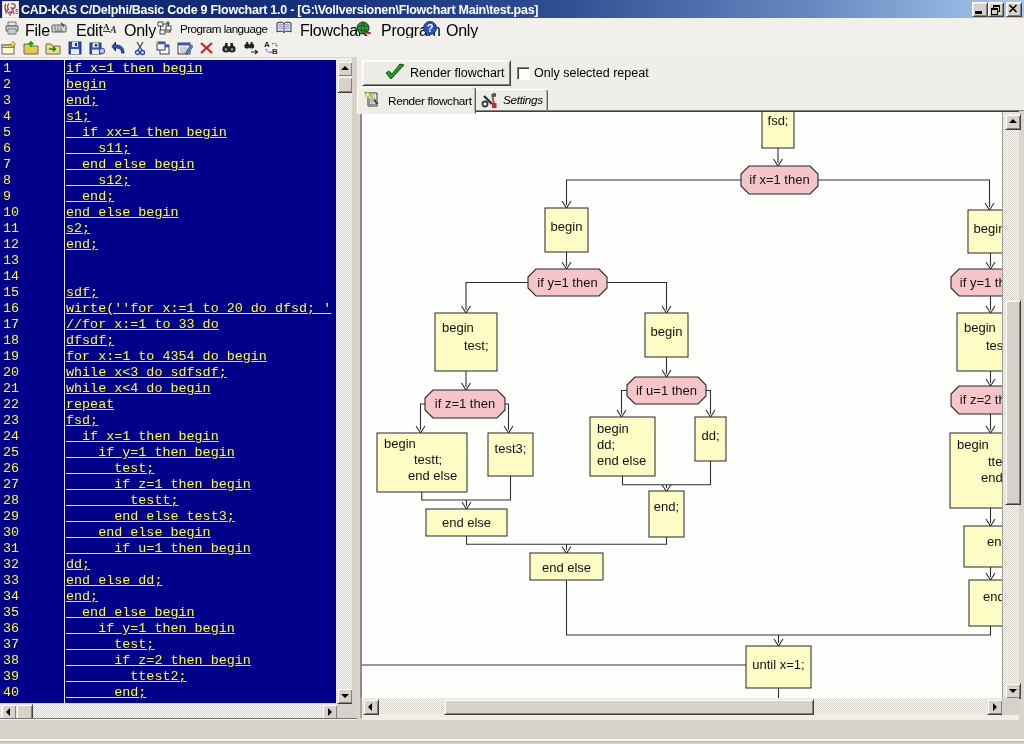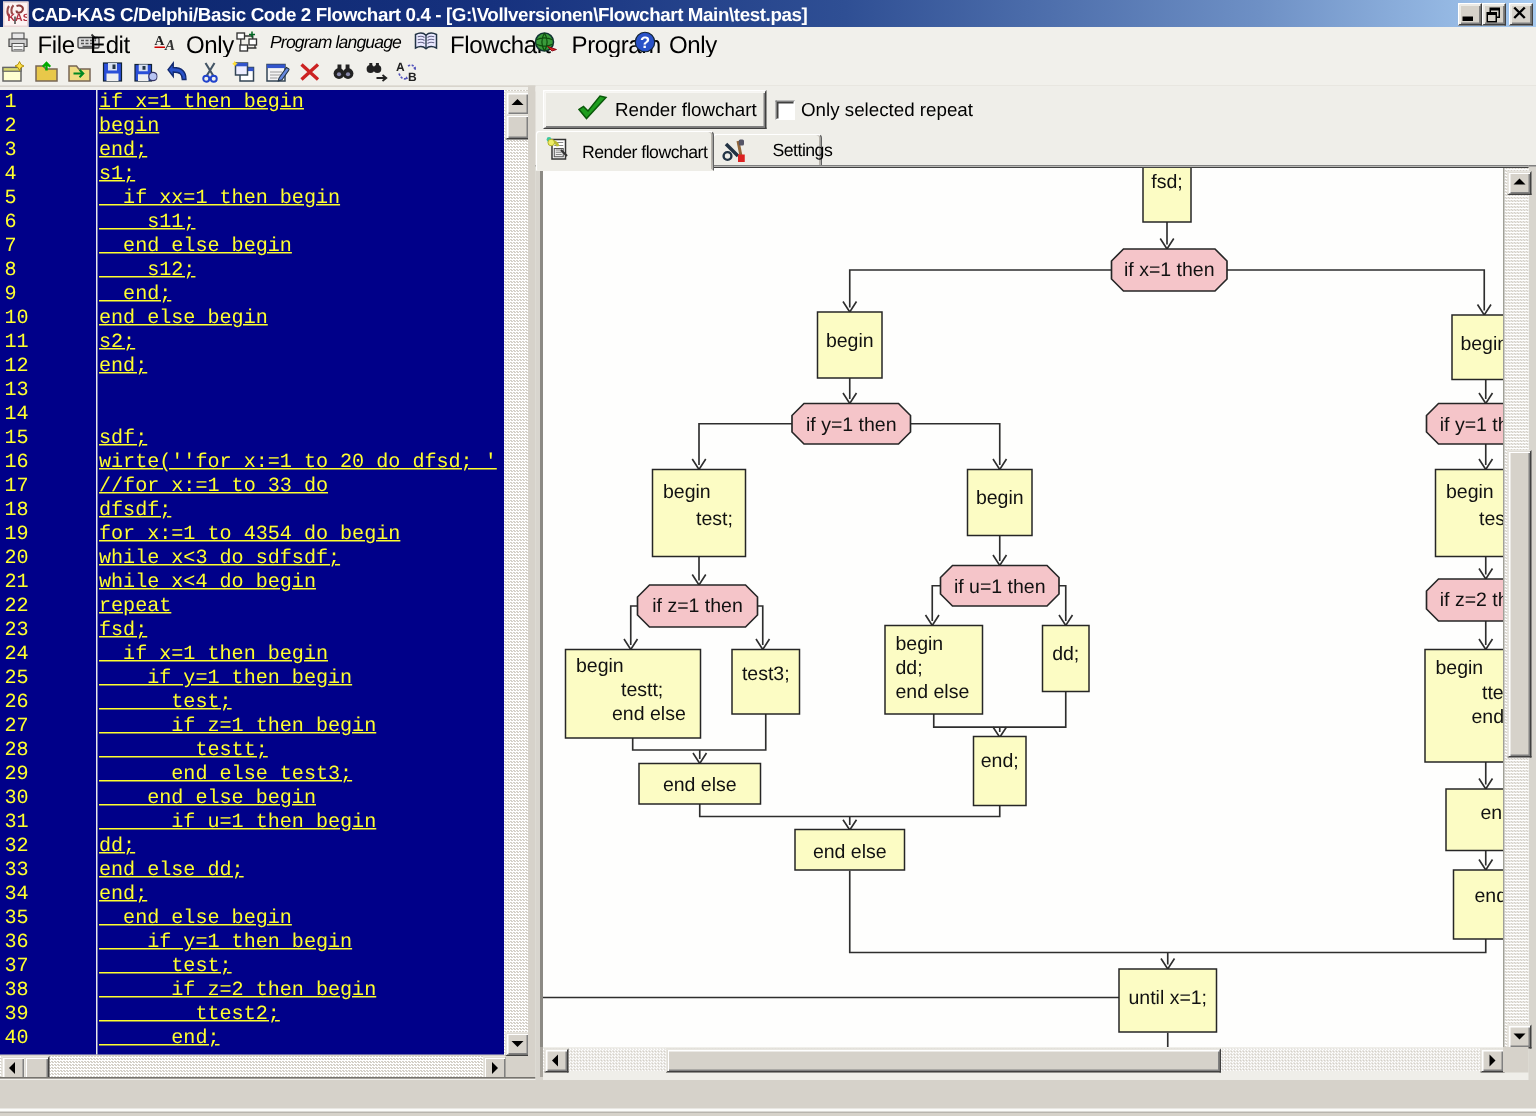--- a/index.html
+++ b/index.html
@@ -37,41 +37,41 @@
 #rtop{left:357px;top:57px;width:667px;height:53px;background:#EFEEE9;}
 #rbtn{position:absolute;left:5px;top:3px;width:147px;height:24px;background:#ECEBE5;border:1px solid;border-color:#fff #404040 #404040 #fff;box-shadow:inset 1px 1px 0 #F8F7F4, inset -1px -1px 0 #808080;}
 #rbtn span{position:absolute;left:47px;top:5px;font-size:12.5px;white-space:nowrap;}
 #chk{position:absolute;left:160px;top:10px;width:11px;height:11px;background:#fff;border:1px solid;border-color:#808080 #fff #fff #808080;box-shadow:inset 1px 1px 0 #404040;}
 #chklbl{position:absolute;left:177px;top:9px;font-size:12.5px;white-space:nowrap;}
 
 .tab{position:absolute;background:#EEEDE7;border:1px solid;border-color:#fff #606060 transparent #fff;border-radius:3px 3px 0 0;box-shadow:inset -1px 0 0 #B8B4AC;}
 #tab1{left:357px;top:87px;width:117px;height:25px;z-index:3;}
 #tab2{left:475px;top:89px;width:71px;height:22px;z-index:1;}
 .tab .tlbl{position:absolute;left:30px;top:6px;font-size:11.8px;letter-spacing:-0.35px;white-space:nowrap;}
-#tab2 .tlbl{left:39px;top:3px;}
+#tab2 .tlbl{left:27px;top:3px;font-style:italic;}
 
 #panel{left:357px;top:110px;width:665px;height:609px;background:#EFEEE9;border-top:1px solid #808080;box-shadow:inset 0 1px 0 #404040;z-index:2;}
 #canvas{left:360px;top:112px;width:642px;height:586px;background:#FEFEFD;z-index:2;overflow:hidden;border-left:2px solid #8C8A84;box-sizing:border-box;}
 #cvsb{left:1002px;top:112px;width:17px;height:586px;z-index:2;border-left:1px solid #A0A098;box-sizing:border-box;}
 #chsb{left:362px;top:699px;width:640px;height:15px;z-index:2;}
 #ccorner{left:1002px;top:698px;width:17px;height:17px;background:#D6D2CA;z-index:2;}
 #pleft{left:357px;top:110px;width:5px;height:609px;background:#D8D5CE;z-index:2;border-top:1px solid #808080;}
 #pright{left:1019px;top:110px;width:5px;height:609px;background:#D8D5CE;z-index:2;border-top:1px solid #808080;}
 #bottom{left:0;top:718px;width:1024px;height:26px;background:#D6D2CA;border-top:1px solid #75736E;box-shadow:inset 0 1px 0 #F2F1ED;}
 #bline{left:0;top:739px;width:1024px;height:2px;background:#FBFBF9;box-shadow:0 1px 0 #B8B5AE;}
 </style></head>
 <body>
 <div class="abs" id="title">
   <div id="appicon"><svg width="15" height="15" viewBox="0 0 15 15">
         <path d="M3 2 C1.5 4 1.5 8 3.5 9 M6 1.5 C4.5 3 4 6 5.5 7.5" stroke="#9a4a4a" stroke-width="1.4" fill="none"></path>
         <path d="M8 2 C11 1 13 3 12 5 C11 7 8 7 8 5" stroke="#8a3a3a" stroke-width="1.3" fill="none"></path>
         <text x="2" y="12" font-size="7" font-weight="bold" fill="#b03040" font-family="Liberation Sans">KAS</text>
         <path d="M7 9 v5" stroke="#444" stroke-width="1"></path>
       </svg></div>
-  <span class="txt">CAD-KAS C/Delphi/Basic Code 2 Flowchart 0.4 - [G:\Vollversionen\Flowchart Main\test.pas]</span>
+  <span class="txt">CAD-KAS C/Delphi/Basic Code 9 Flowchart 1.0 - [G:\Vollversionen\Flowchart Main\test.pas]</span>
   <div class="wbtn" style="left:972px;">
       <div style="position:absolute;left:2px;top:8px;width:7px;height:2.5px;background:#000;"></div>
     </div>
   <div class="wbtn" style="left:988px;">
       <div style="position:absolute;left:4px;top:2px;width:5px;height:4px;border:1px solid #000;border-top-width:2px;"></div>
       <div style="position:absolute;left:2px;top:5px;width:5px;height:4px;border:1px solid #000;border-top-width:2px;background:#D6D2CA;"></div>
     </div>
   <div class="wbtn" style="left:1006px;">
       <svg width="12" height="11" style="position:absolute;left:0px;top:0px;">
         <path d="M2.5 2 L9.5 9 M9.5 2 L2.5 9" stroke="#000" stroke-width="1.6"></path>
@@ -84,35 +84,35 @@
       <path d="M2 6 h12 v5 h-12 z" fill="#cfcfcf" stroke="#444" stroke-width="0.8"></path>
       <path d="M4 9 h8 v5 h-8 z" fill="#f4f4f4" stroke="#555" stroke-width="0.8"></path>
       <path d="M5 11 h6 M5 13 h6" stroke="#888" stroke-width="0.8"></path>
     </svg>
   <span class="lbl" style="left:25px;">File</span>
   <svg class="mi" style="left:51px;" viewBox="0 0 16 16">
       <rect x="1" y="5" width="14" height="7" rx="1" fill="#dcdcdc" stroke="#444" stroke-width="0.9"></rect>
       <path d="M3 7 h2 M6 7 h2 M9 7 h2 M12 7 h1 M3 9 h2 M6 9 h2 M9 9 h2 M4 11 h8" stroke="#555" stroke-width="0.9"></path>
       <path d="M10 3 L13 6" stroke="#333" stroke-width="1.2"></path>
     </svg>
-  <span class="lbl" style="left:60px;">Edit</span>
+  <span class="lbl" style="left:76px;">Edit</span>
   <svg class="mi" style="left:102px;" viewBox="0 0 16 16">
       <text x="1" y="10" font-size="9" font-weight="bold" fill="#222" font-family="Liberation Serif">A</text>
       <text x="8" y="13" font-size="10" font-style="italic" font-weight="bold" fill="#333" font-family="Liberation Serif">A</text>
       <path d="M1 11.5 h7" stroke="#c00" stroke-width="1"></path>
     </svg>
   <span class="lbl" style="left:124px;">Only</span>
   <svg class="mi" style="left:157px;" viewBox="0 0 16 16">
       <rect x="1" y="2" width="5" height="4" fill="#fff" stroke="#333" stroke-width="0.9"></rect>
       <rect x="9" y="6" width="5" height="4" fill="#fff" stroke="#333" stroke-width="0.9"></rect>
       <rect x="3" y="10" width="5" height="4" fill="#fff" stroke="#333" stroke-width="0.9"></rect>
       <path d="M6 4 H11.5 V6 M3.5 6 V10 M8 12 H14 M13 10 V12" stroke="#333" stroke-width="0.9" fill="none"></path>
       <path d="M11 1 v4 M9 3 h4" stroke="#062" stroke-width="1"></path>
     </svg>
-  <span class="lbl" style="left:180px;font-size:11.7px;letter-spacing:-0.55px;font-style:italic;">Program language</span>
+  <span class="lbl" style="left:180px;font-size:11.7px;letter-spacing:-0.55px;">Program language</span>
   <svg class="mi" style="left:276px;" viewBox="0 0 16 16">
       <path d="M1 3 C4 1.5 6.5 2 8 3.5 C9.5 2 12 1.5 15 3 V12 C12 10.5 9.5 11 8 12.5 C6.5 11 4 10.5 1 12 Z" fill="#e9e9ff" stroke="#234" stroke-width="1"></path>
       <path d="M8 3.5 V12.5" stroke="#234" stroke-width="0.9"></path>
       <path d="M2.5 4.5 C4.5 3.8 6 4.2 7 5 M2.5 6.5 C4.5 5.8 6 6.2 7 7 M2.5 8.5 C4.5 7.8 6 8.2 7 9 M9 5 C10 4.2 11.5 3.8 13.5 4.5 M9 7 C10 6.2 11.5 5.8 13.5 6.5 M9 9 C10 8.2 11.5 7.8 13.5 8.5" stroke="#668" stroke-width="0.7" fill="none"></path>
     </svg>
   <span class="lbl" style="left:300px;">Flowchart</span>
   <svg class="mi" style="left:356px;" viewBox="0 0 16 16">
       <circle cx="7" cy="8" r="6" fill="#3a9a3a" stroke="#133" stroke-width="1"></circle>
       <path d="M1.5 6.5 Q7 4 12.5 6.5 M1.5 9.5 Q7 12 12.5 9.5 M7 2 Q10.5 8 7 14 M7 2 Q3.5 8 7 14" stroke="#0d4d0d" stroke-width="0.8" fill="none"></path>
       <path d="M9 11 l6 2 -3 1 z" fill="#d22" stroke="#801" stroke-width="0.6"></path>

